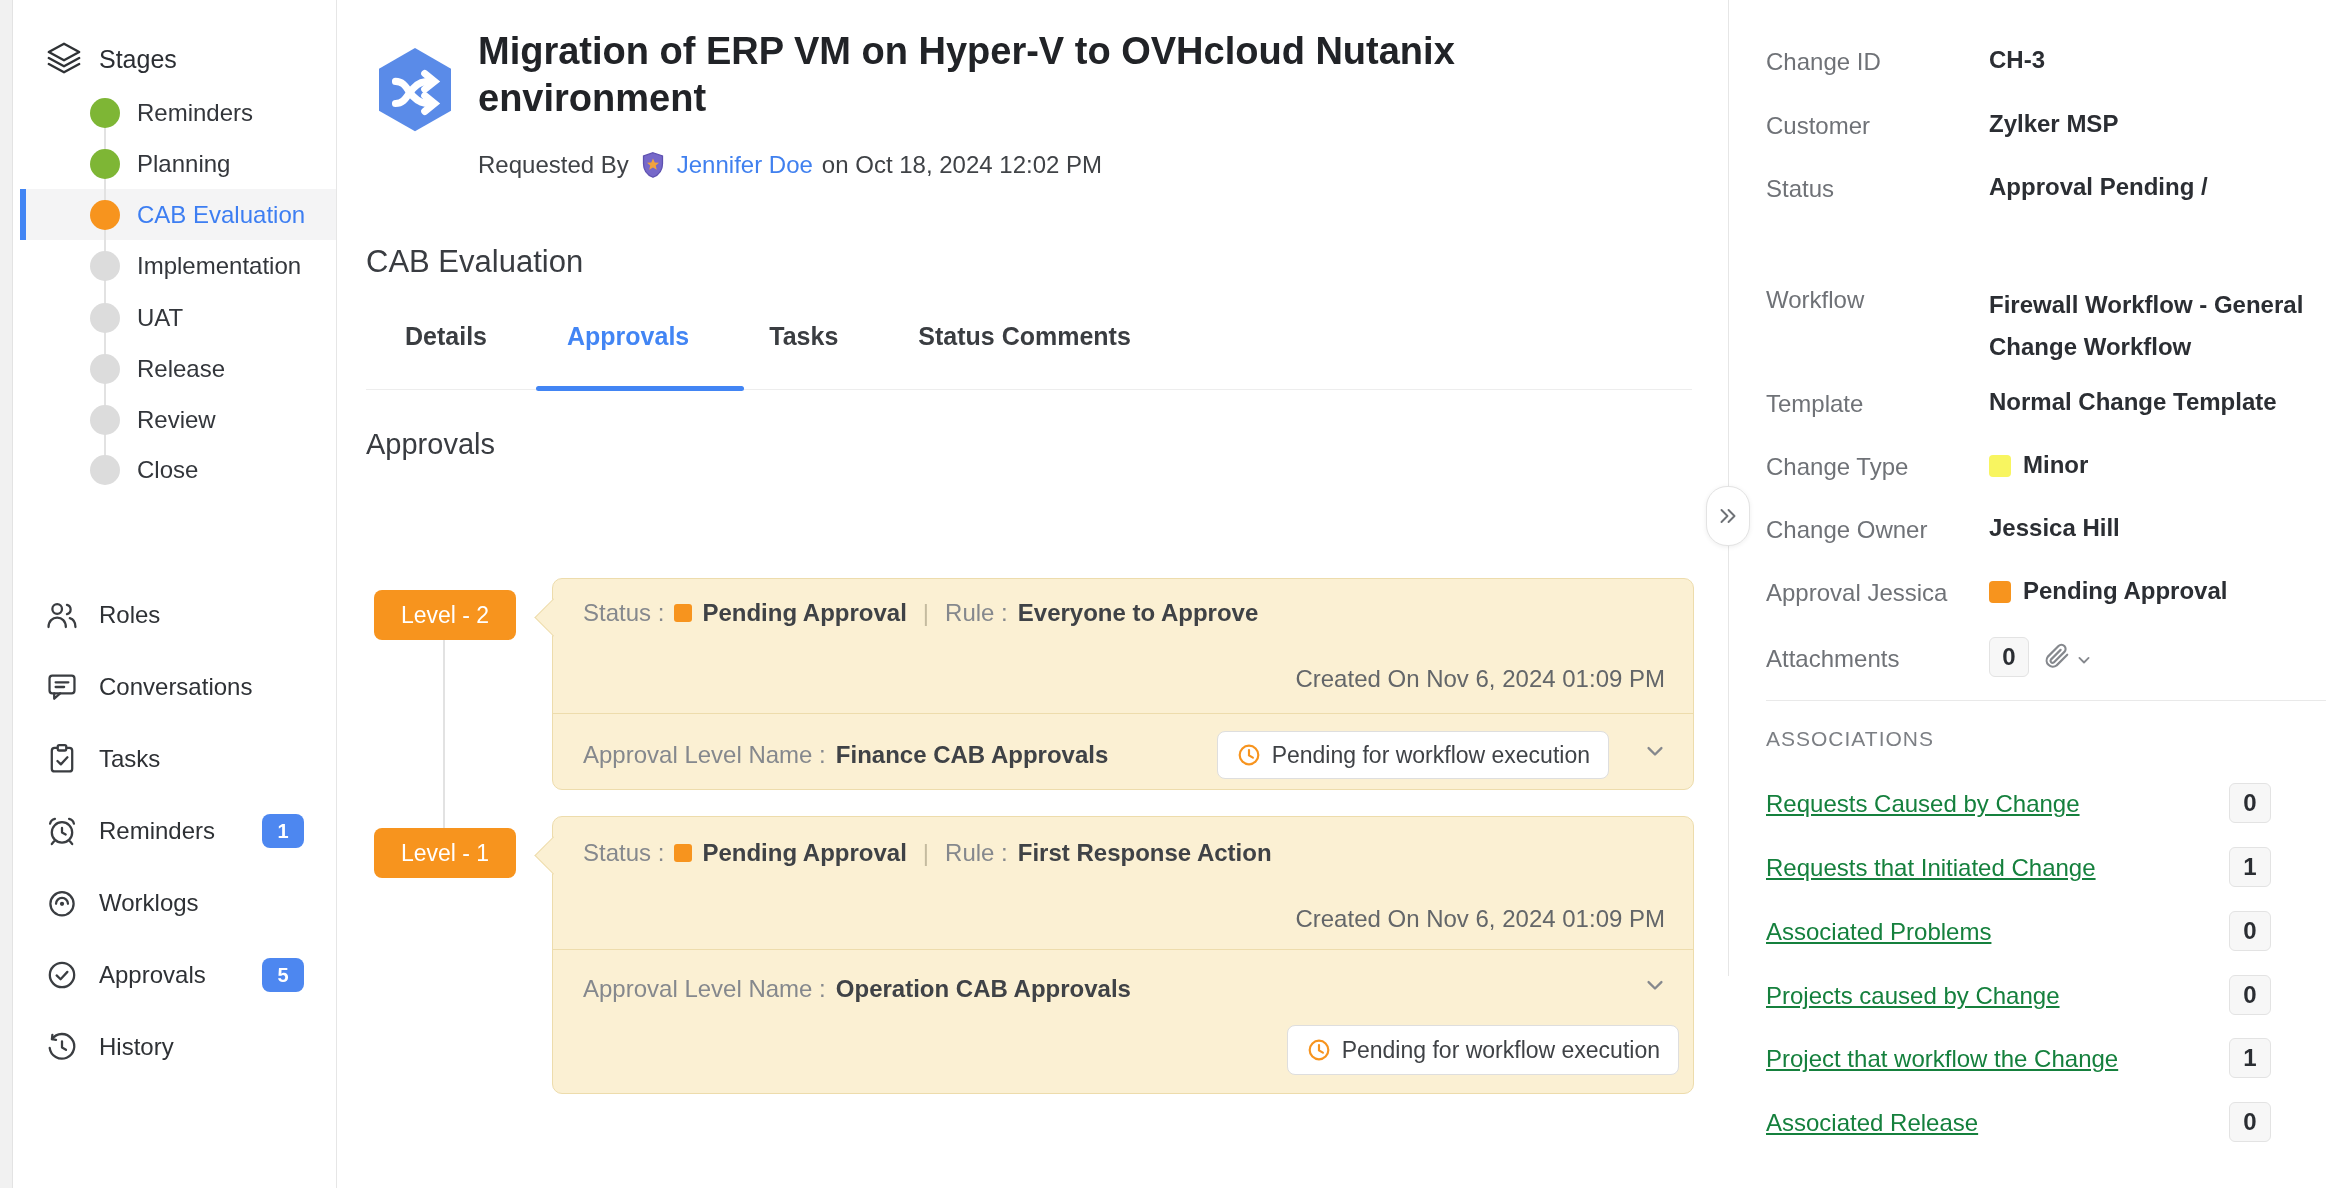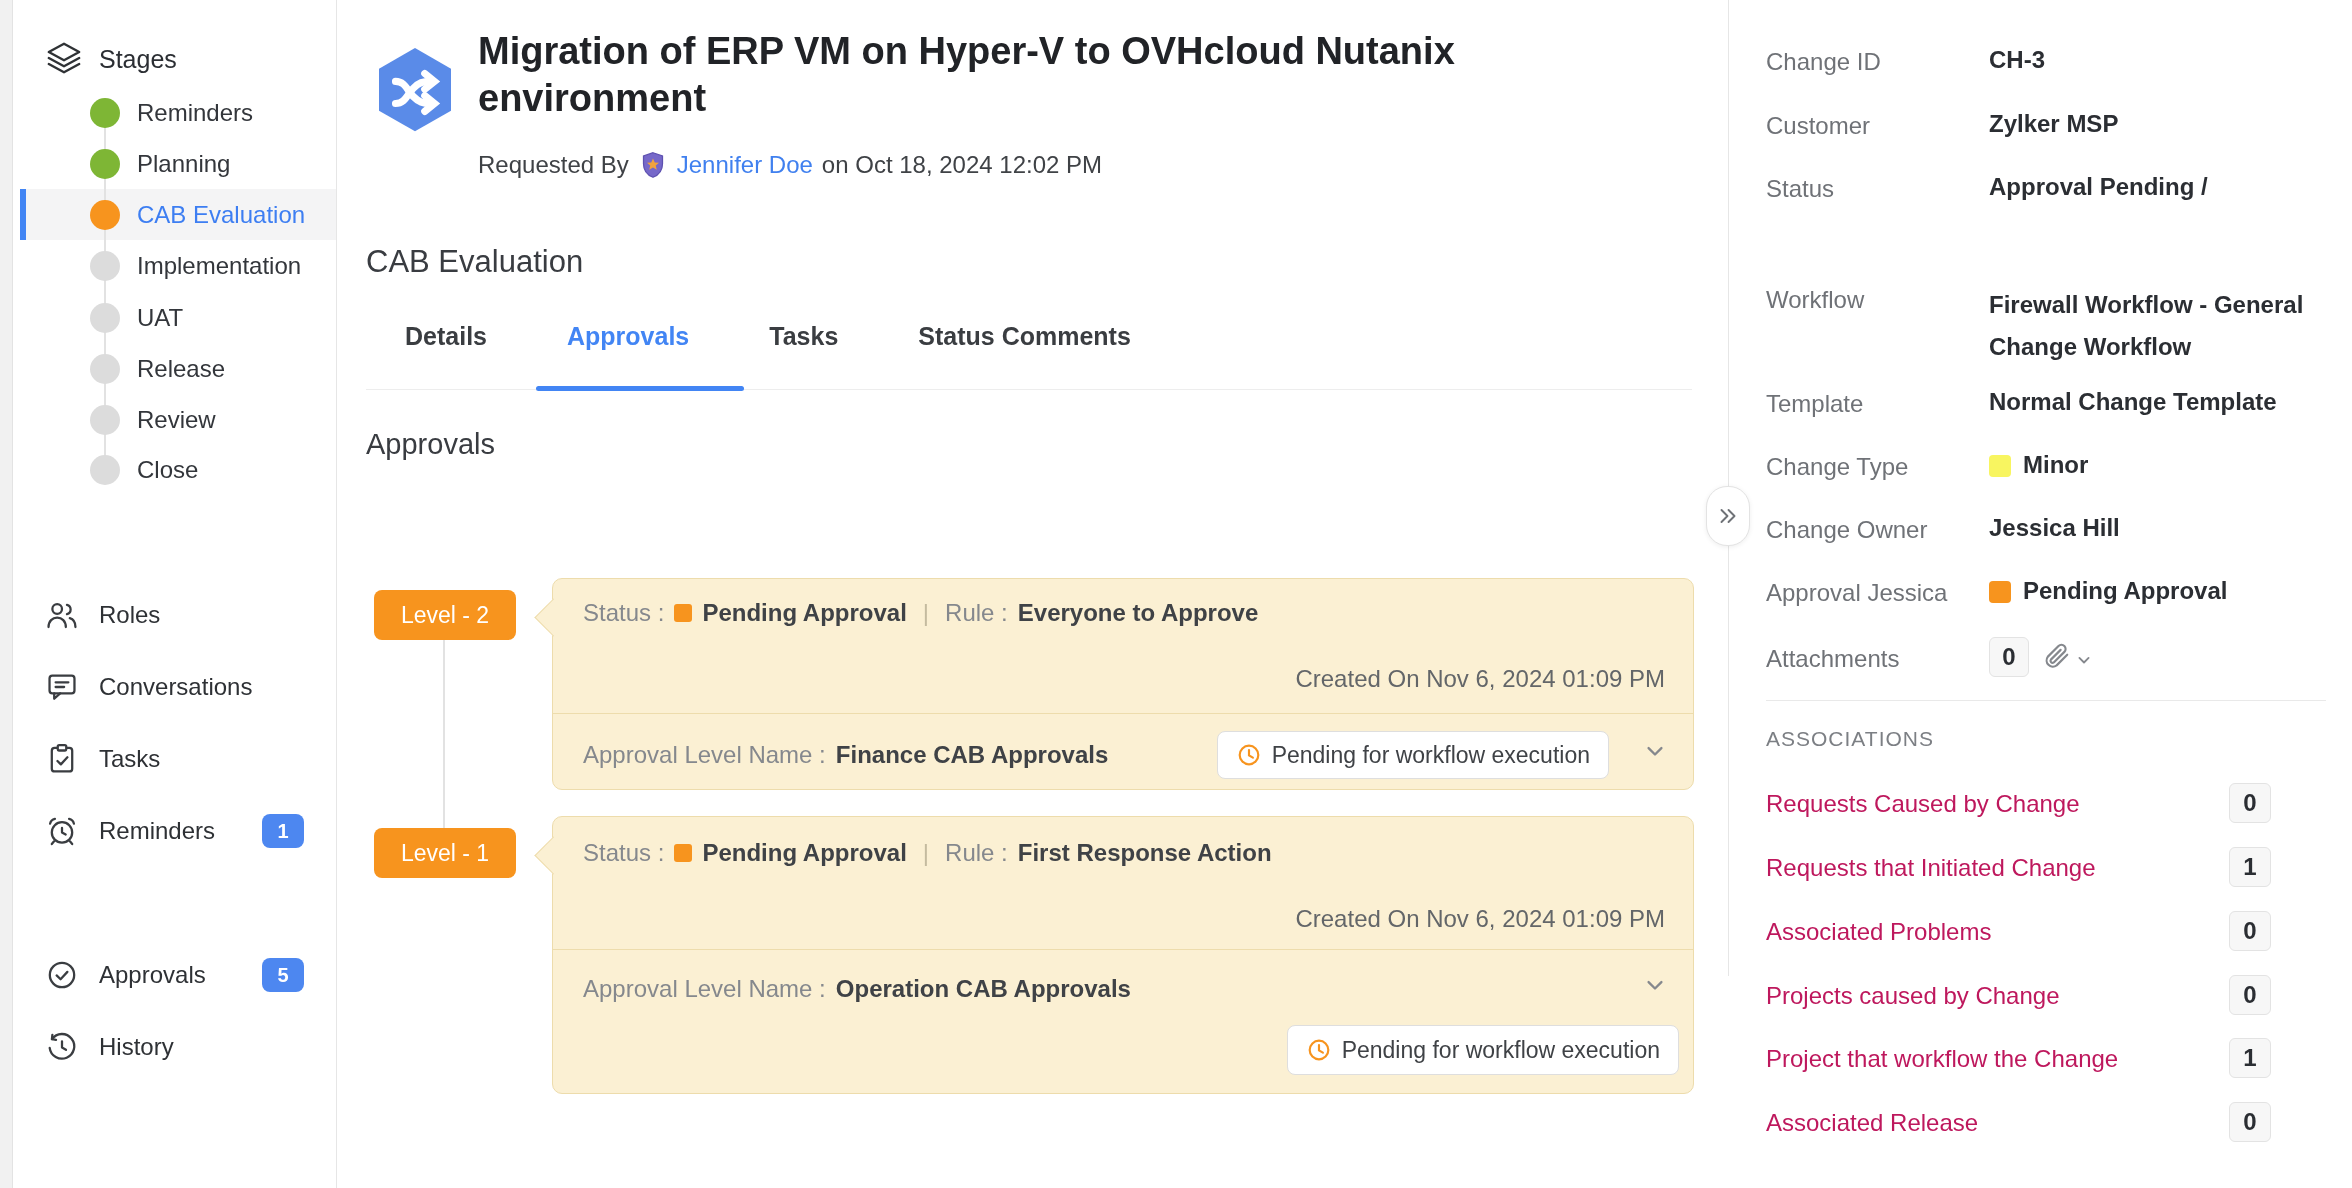--- a/index.html
+++ b/index.html
@@ -69,21 +69,21 @@
   .r-label{position:absolute;left:37px;font-size:24px;color:#6f7277;white-space:nowrap;}
   .r-value{position:absolute;left:260px;font-size:24px;font-weight:700;color:#2b2e33;white-space:nowrap;}
   .r-wrap{white-space:normal;line-height:42px;width:360px;}
   .swatch{position:absolute;left:260px;width:22px;height:22px;border-radius:4px;display:inline-block;}
   .sw-yellow{background:#f8f560;}
   .sw-orange{background:#f7941e;}
   .count-box{position:absolute;width:40px;height:38px;background:#f7f7f7;border:1px solid #e3e3e3;border-radius:6px;
              font-size:24px;font-weight:700;color:#2b2e33;display:flex;align-items:center;justify-content:center;}
   .r-divider{position:absolute;left:37px;top:700px;width:560px;height:1px;background:#e9e9e9;}
   .assoc-title{position:absolute;left:37px;top:727px;font-size:21px;font-weight:500;letter-spacing:1px;color:#7c7f84;}
-  .assoc-label{position:absolute;left:37px;font-size:24px;color:#be185d;white-space:nowrap;}
+  .assoc-label{position:absolute;left:37px;font-size:24px;color:#15803d;white-space:nowrap;text-decoration:underline;}
   svg{display:block;}
 </style>
 </head>
 <body>
 
 <div class="canvas">
 
   <div class="abs gutter"></div>
 
   <div class="abs sidebar">
@@ -171,20 +171,30 @@
       <span class="nav-icon">
         <svg width="34" height="34" viewBox="0 0 24 24" fill="none" stroke="currentColor" stroke-width="1.6" stroke-linecap="round" stroke-linejoin="round">
           <circle cx="12" cy="13" r="7.2"></circle>
             <path d="M12 9.8V13l2.6 1.5"></path>
             <path d="M7 3.4A4.4 4.4 0 0 0 3.6 6.8M17 3.4a4.4 4.4 0 0 1 3.4 3.4"></path>
           <path d="M6.4 19.3l-1.6 1.9M17.6 19.3l1.6 1.9"></path>
         </svg>
         </span>
       <span class="nav-label">Reminders</span>
       <span class="nav-badge">1</span>
+    </div>
+    <div class="nav-row" style="top:877px">
+      <span class="nav-icon">
+        <svg width="34" height="34" viewBox="0 0 24 24" fill="none" stroke="currentColor" stroke-width="1.6" stroke-linecap="round" stroke-linejoin="round">
+          <circle cx="12" cy="12.6" r="8.2"></circle>
+            <circle cx="12" cy="12.6" r="1.5" fill="currentColor" stroke="none"></circle>
+          <path d="M7.8 12.6a4.2 4.2 0 0 1 8.4 0"></path>
+        </svg>
+        </span>
+      <span class="nav-label">Worklogs</span>
     </div>
     <div class="nav-row" style="top:949px">
       <span class="nav-icon">
         <svg width="34" height="34" viewBox="0 0 24 24" fill="none" stroke="currentColor" stroke-width="1.6" stroke-linecap="round" stroke-linejoin="round">
           <circle cx="12" cy="12" r="8.6"></circle>
             <path d="M8.2 12.3l2.8 2.7 4.8-5.2"></path>
         </svg>
         </span>
       <span class="nav-label">Approvals</span>
       <span class="nav-badge">5</span>

